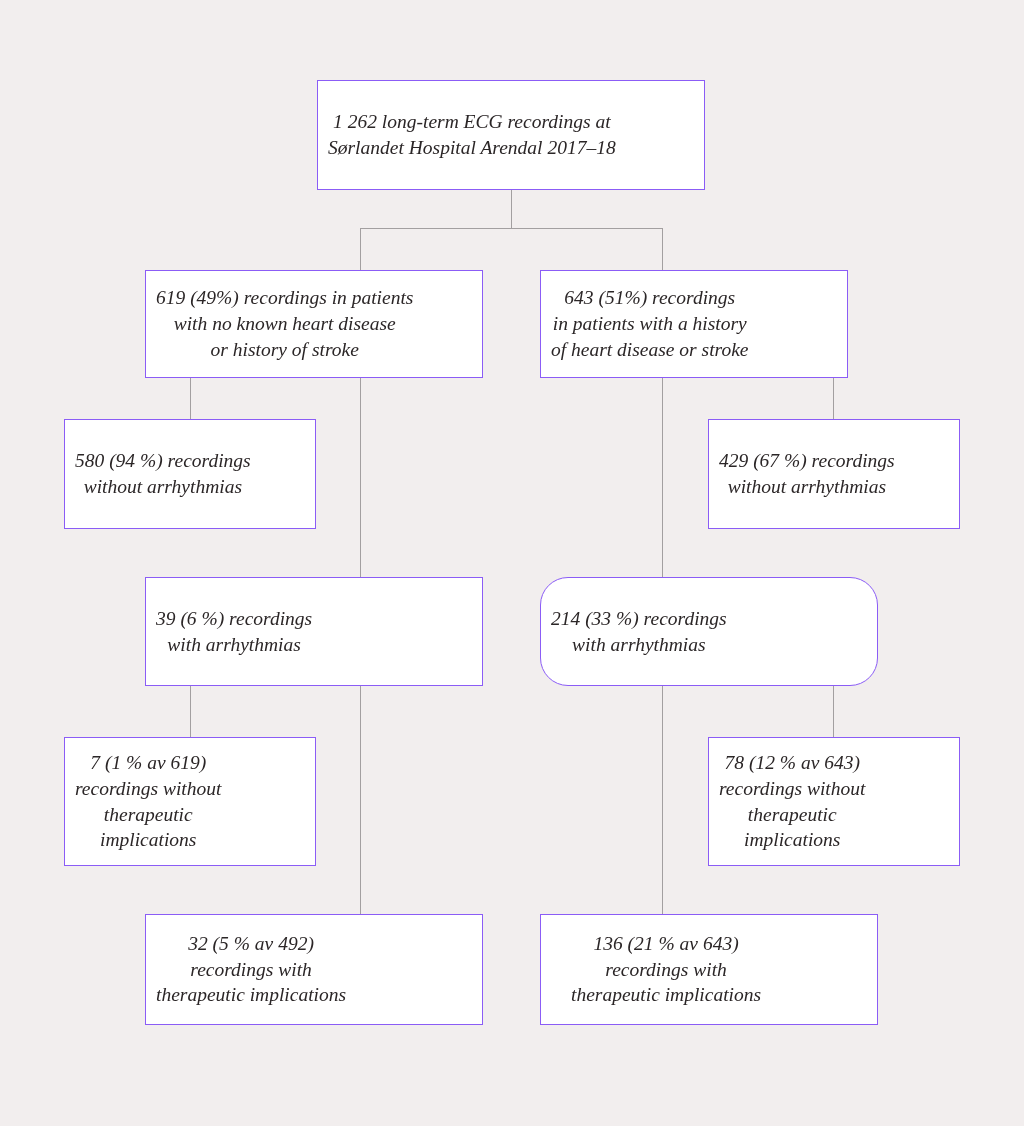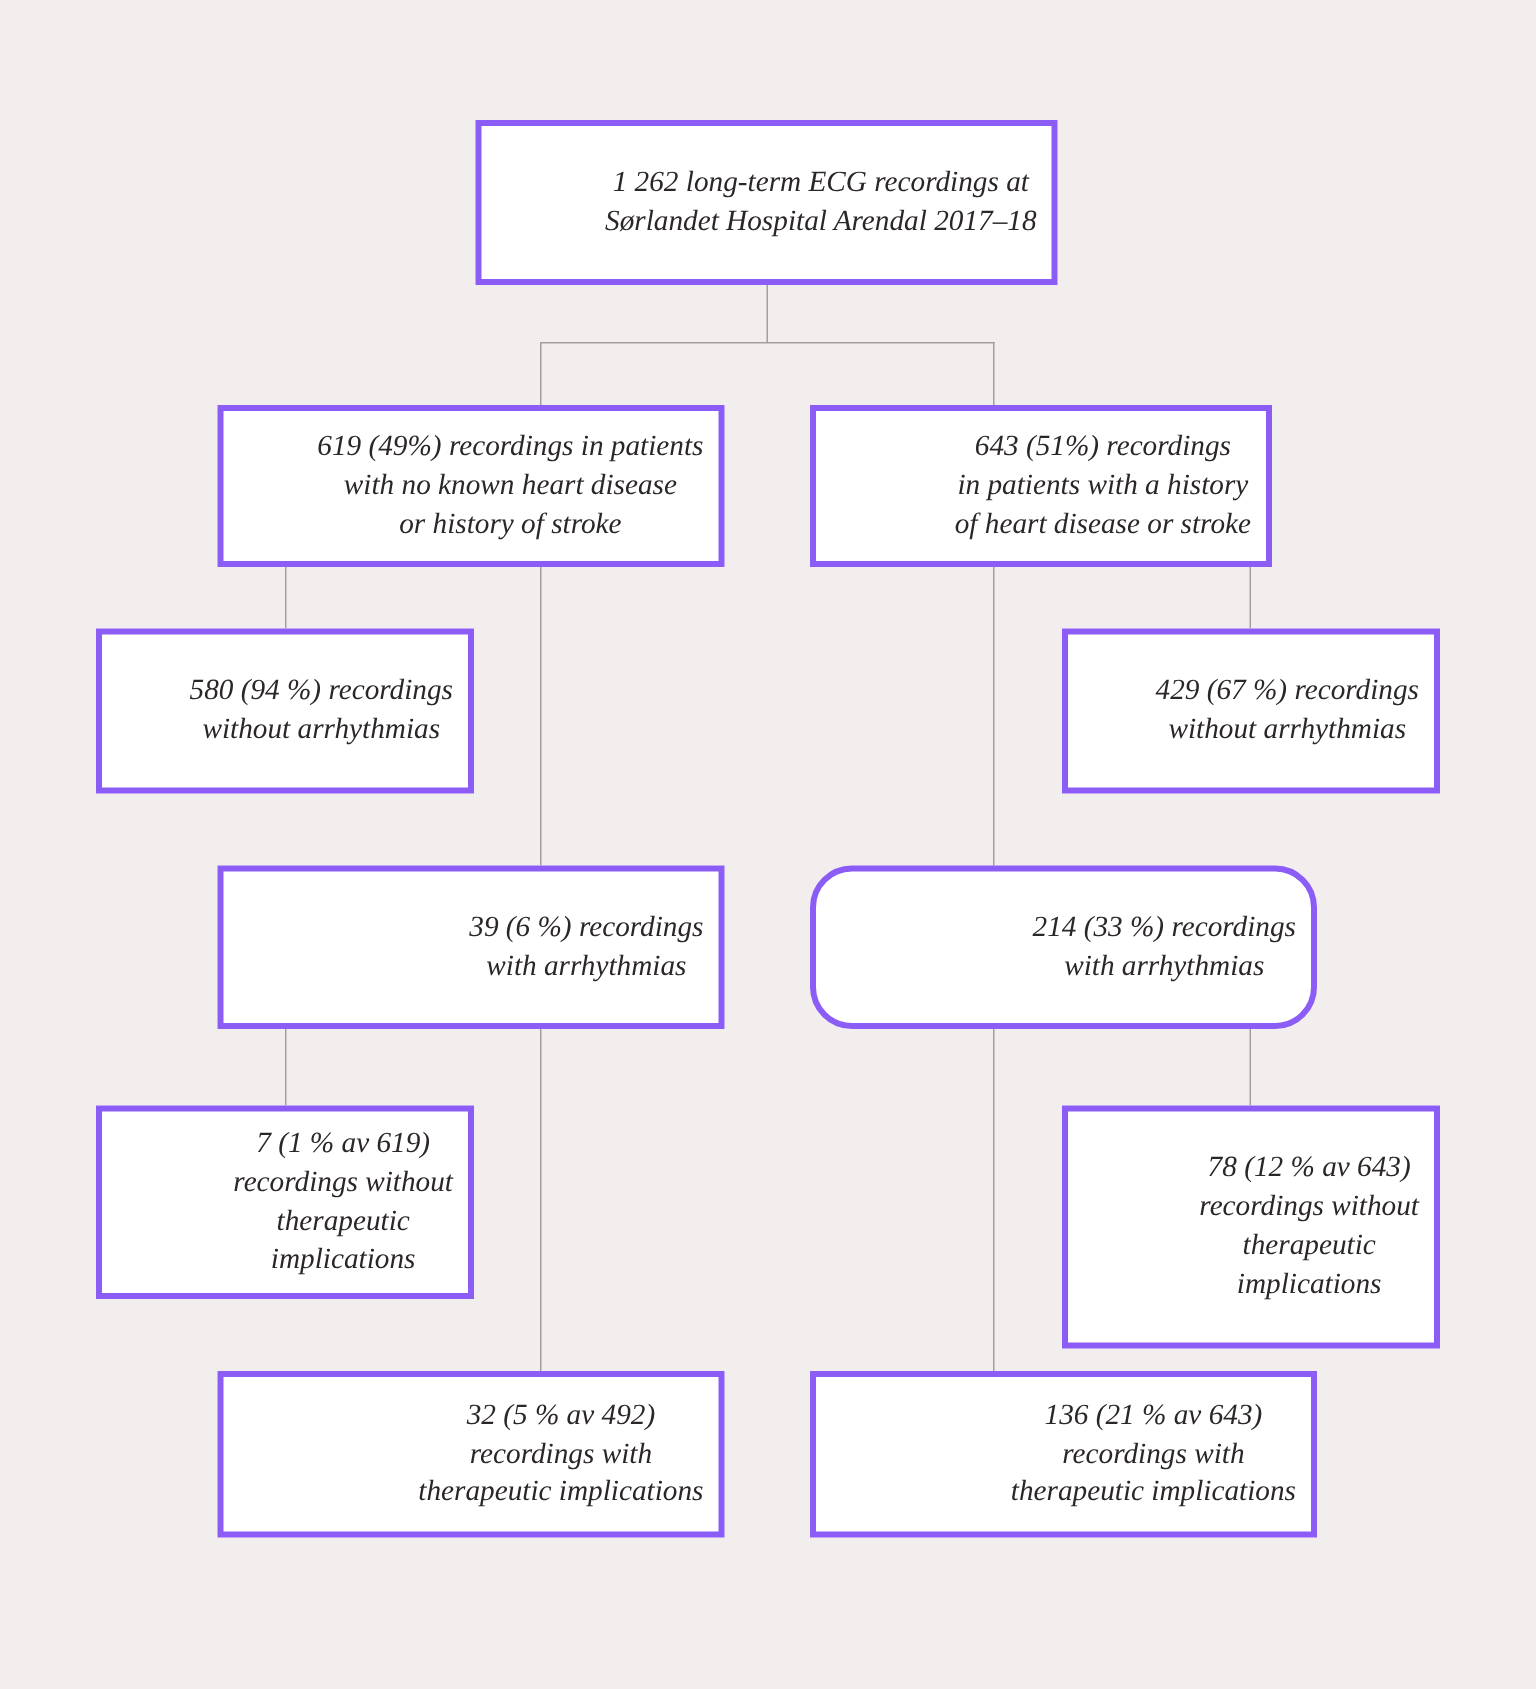--- a/index.html
+++ b/index.html
@@ -13,24 +13,24 @@
   .canvas {
     position: relative;
     width: 1024px;
     height: 1126px;
     background: #f2eeee;
     overflow: hidden;
   }
   .box {
     position: absolute;
     background: #ffffff;
-    border: 4px solid #8b5cf6;
+    border: 1px solid #8b5cf6;
     display: flex;
     align-items: center;
-    justify-content: flex-end;
+    justify-content: flex-start;
   }
   .box .txt {
     font-style: italic;
     font-size: 19.5px;
     line-height: 1.33;
     color: #2b2627;
     text-align: center;
     white-space: pre-line;
     padding: 6px 10px;
   }
@@ -78,38 +78,38 @@
   <div class="box" style="left:64px; top:419px; width:252px; height:110px;">
     <div class="txt">580 (94 %) recordings
 without arrhythmias</div>
   </div>
 
   <div class="box" style="left:708px; top:419px; width:252px; height:110px;font-family:Liberation Serif, serif;">
     <div class="txt">429 (67 %) recordings
 without arrhythmias</div>
   </div>
 
-  <div class="box" style="left:145px; top:577px; width:338px; height:109px;padding-left:39px;">
+  <div class="box" style="left:145px; top:577px; width:338px; height:109px;">
     <div class="txt">39 (6 %) recordings
 with arrhythmias</div>
   </div>
 
   <div class="box" style="left:540px; top:577px; width:338px; height:109px;border-radius:28px;">
     <div class="txt">214 (33 %) recordings
 with arrhythmias</div>
   </div>
 
   <div class="box" style="left:64px; top:737px; width:252px; height:129px;">
     <div class="txt">7 (1 % av 619)
 recordings without
 therapeutic
 implications</div>
   </div>
 
-  <div class="box" style="left:708px; top:737px; width:252px; height:162px;">
+  <div class="box" style="left:708px; top:737px; width:252px; height:129px;">
     <div class="txt">78 (12 % av 643)
 recordings without
 therapeutic
 implications</div>
   </div>
 
   <div class="box" style="left:145px; top:914px; width:338px; height:111px;">
     <div class="txt">32 (5 % av 492)
 recordings with
 therapeutic implications</div>

